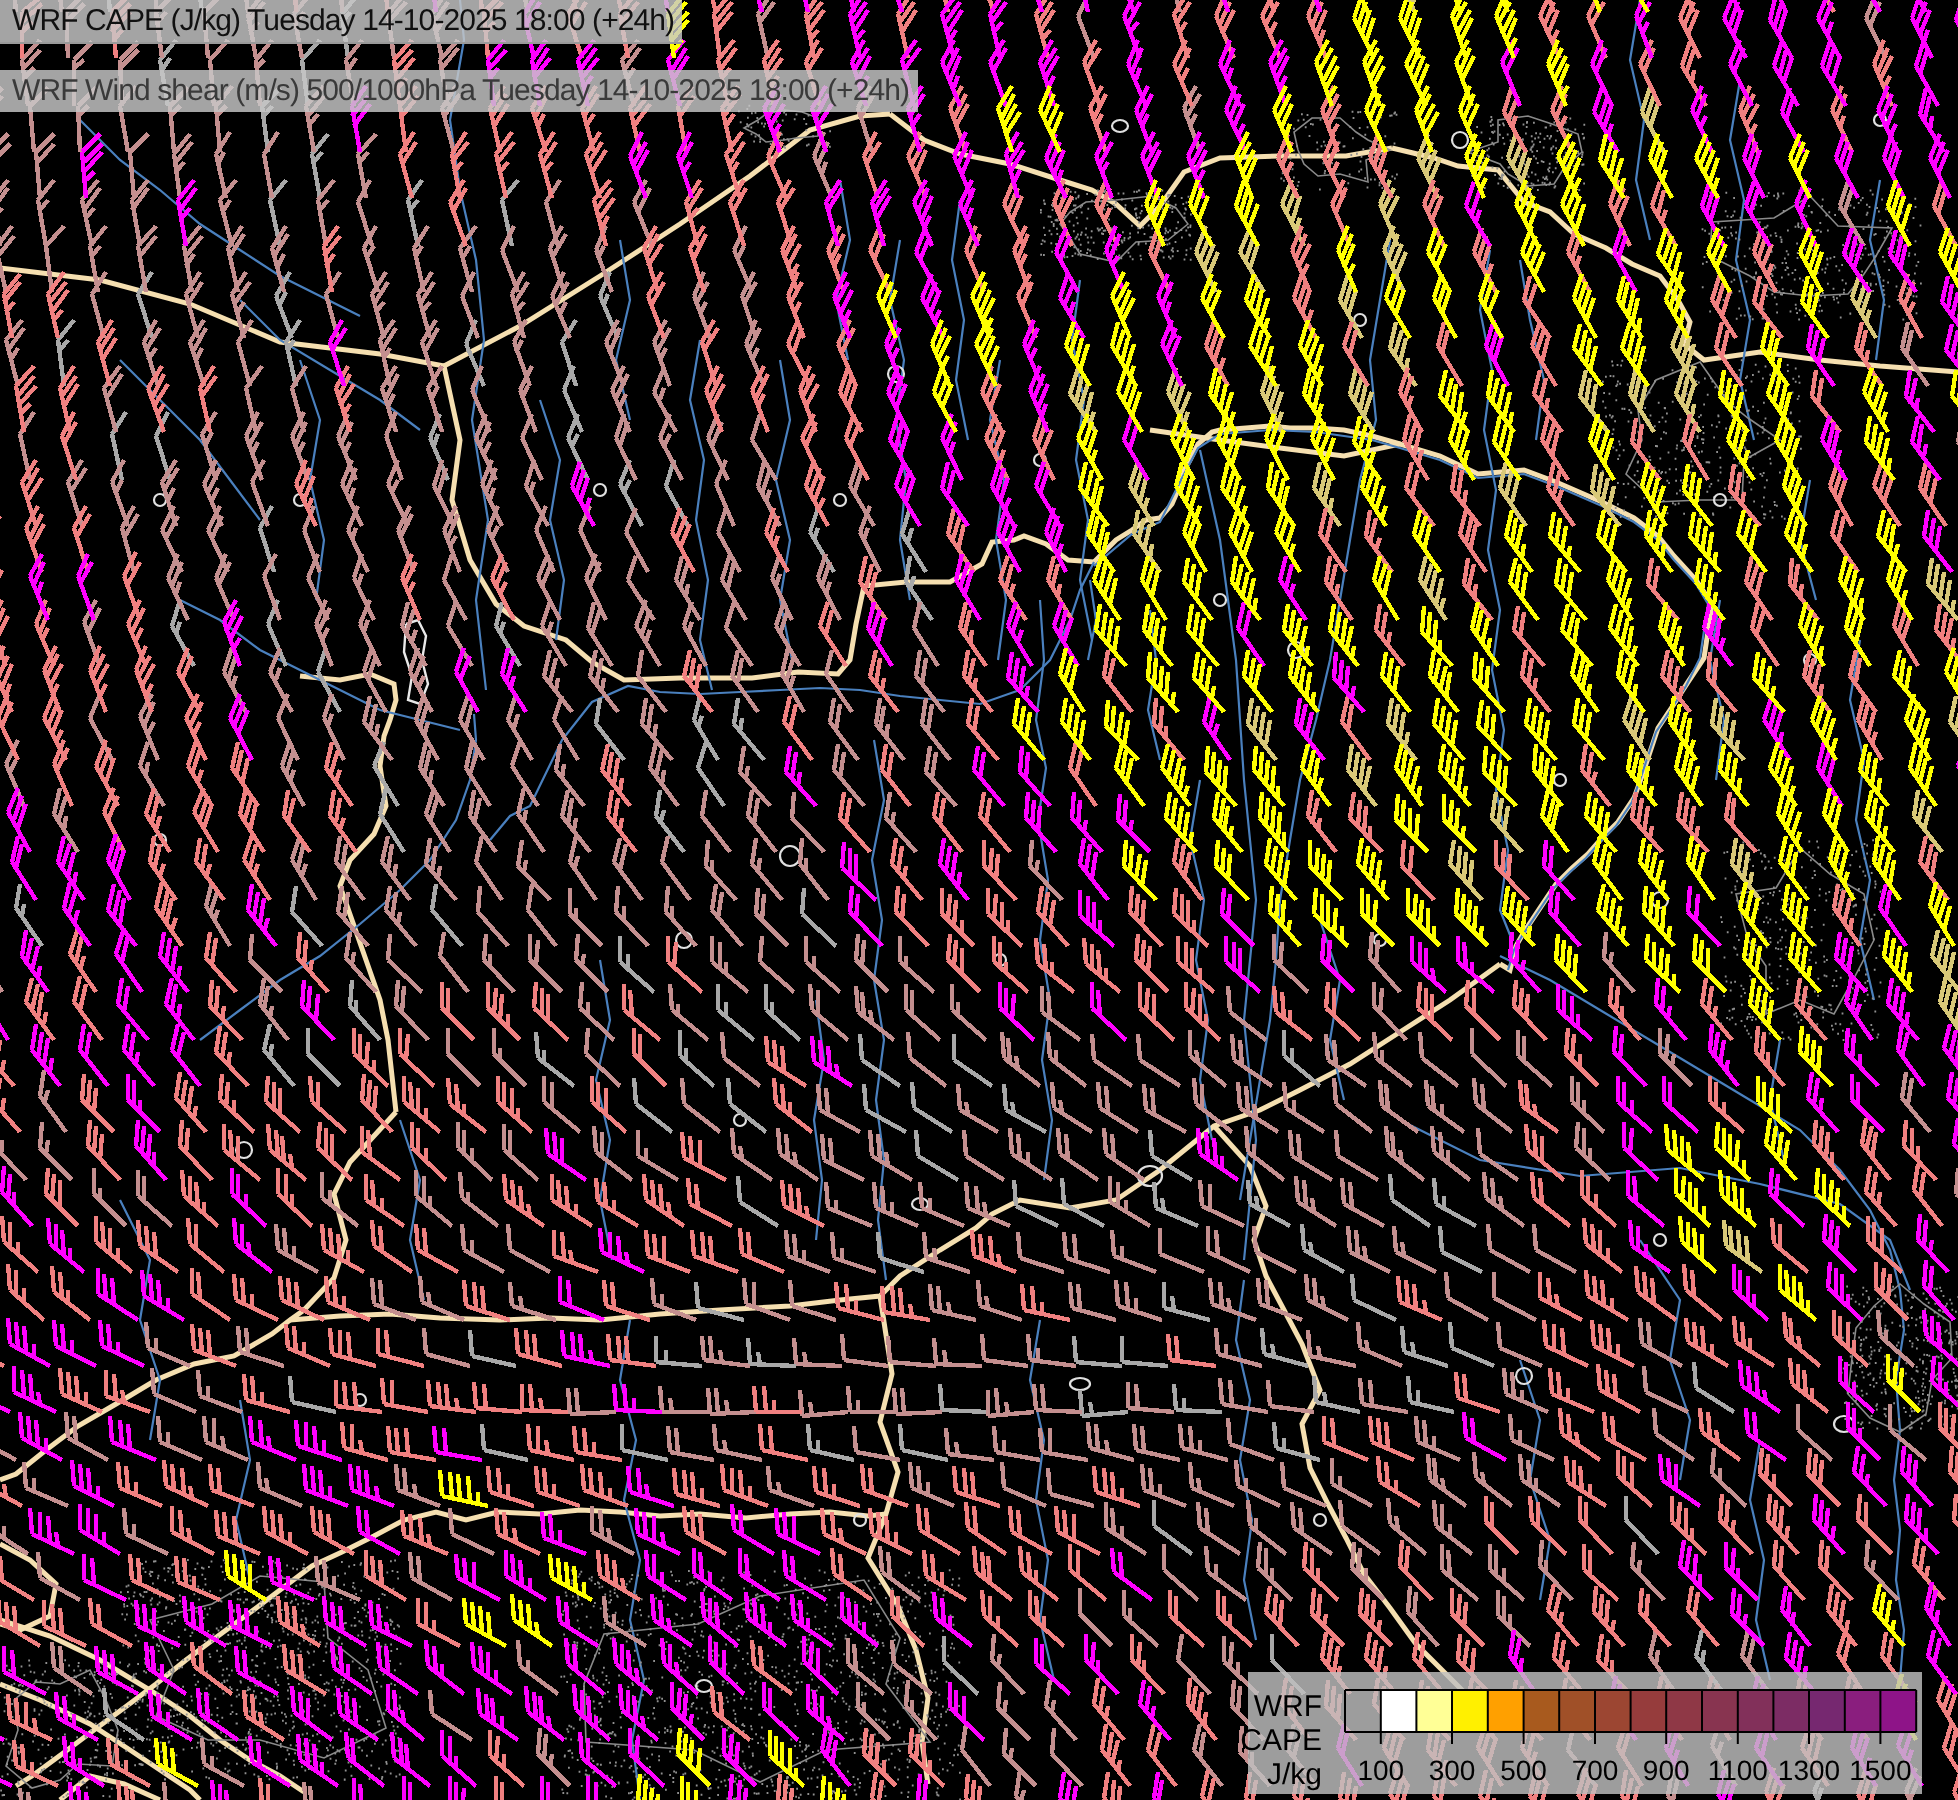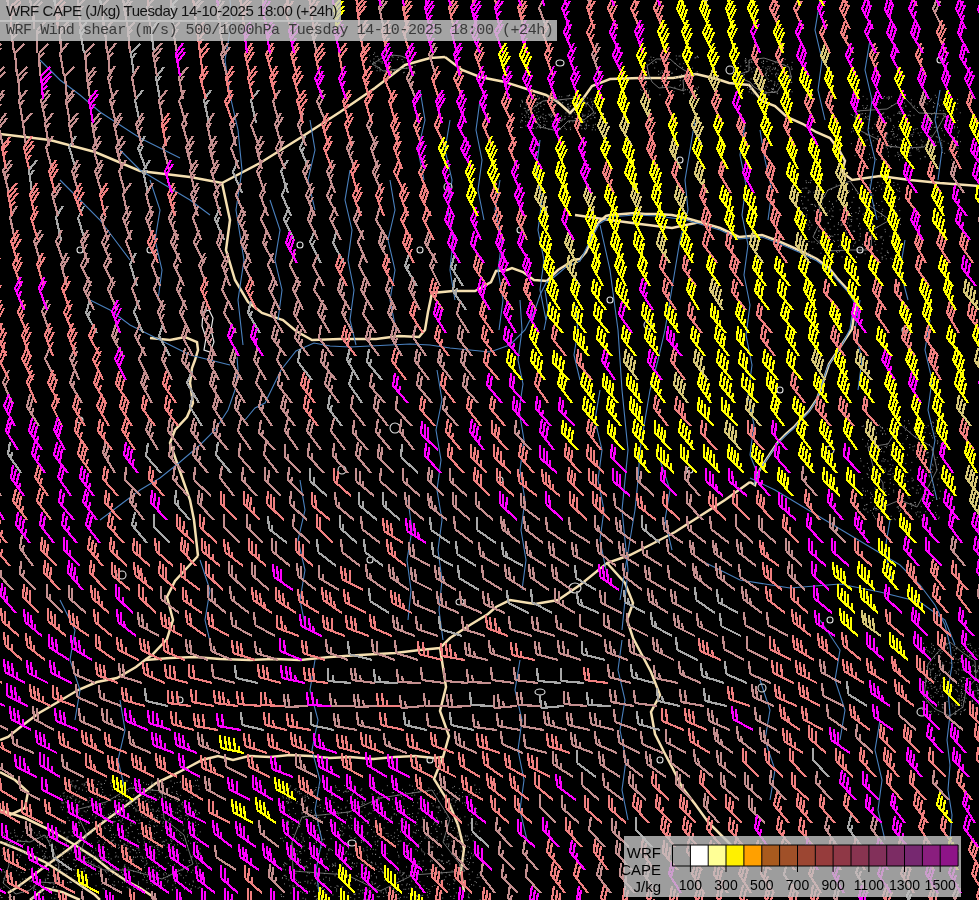--- a/index.html
+++ b/index.html
@@ -156,14 +156,14 @@
 <text x="868.9" y="890" font-size="14" fill="#000" text-anchor="middle" font-family="Liberation Sans, sans-serif">1100</text>
 <text x="904.5" y="890" font-size="14" fill="#000" text-anchor="middle" font-family="Liberation Sans, sans-serif">1300</text>
 <text x="940.2" y="890" font-size="14" fill="#000" text-anchor="middle" font-family="Liberation Sans, sans-serif">1500</text>
 <path stroke="#000" stroke-width="1" fill="none" d="M690.4 866V872M726.0 866V872M761.8 866V872M797.5 866V872M833.1 866V872M868.9 866V872M904.5 866V872M940.2 866V872"></path>
 <text x="661" y="858" font-size="15" fill="#000" text-anchor="end" font-family="Liberation Sans, sans-serif">WRF</text>
 <text x="661" y="875" font-size="15" fill="#000" text-anchor="end" font-family="Liberation Sans, sans-serif">CAPE</text>
 <text x="661" y="892" font-size="15" fill="#000" text-anchor="end" font-family="Liberation Sans, sans-serif">J/kg</text>
       </g>
 </svg>
 <div class="tbox" style="top:0;color:#111;border-bottom:1px solid #9a9a9a;">WRF CAPE (J/kg) Tuesday 14-10-2025 18:00 (+24h)</div>
-<div class="tbox" style="top:20px;color:#3a3a3a;font-family:Liberation Mono, monospace;">WRF Wind shear (m/s) 500/1000hPa Tuesday 14-10-2025 18:00 (+24h)</div>
+<div class="tbox" style="top:35px;color:#3a3a3a;">WRF Wind shear (m/s) 500/1000hPa Tuesday 14-10-2025 18:00 (+24h)</div>
 </div>
 
 </body></html>

